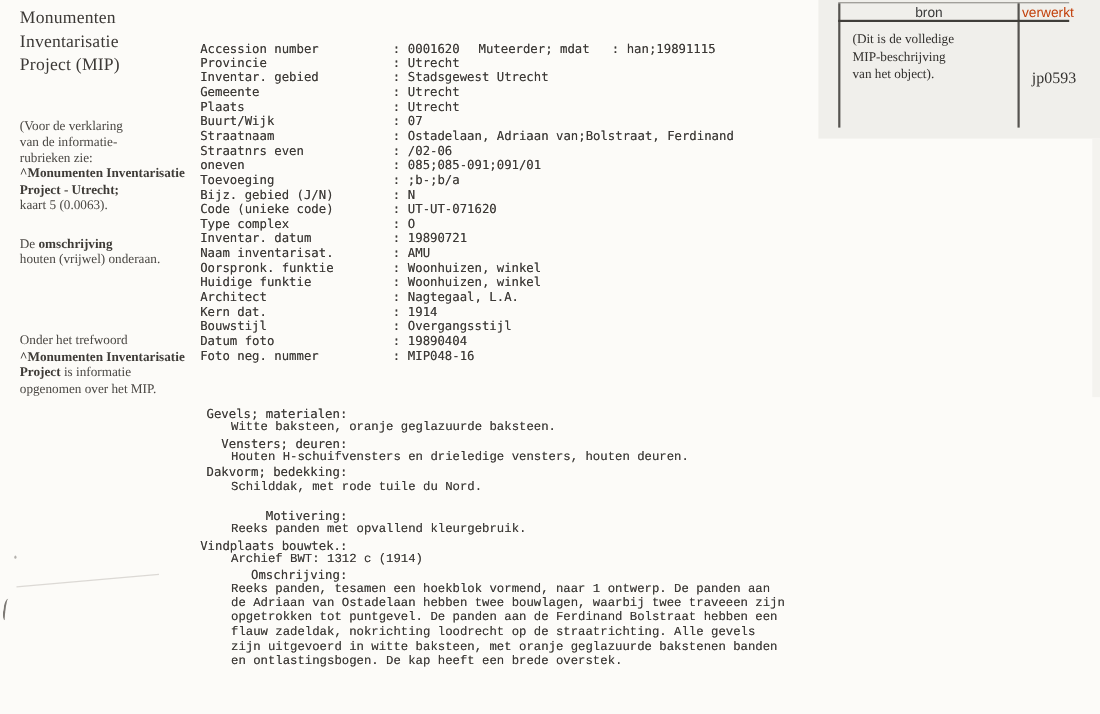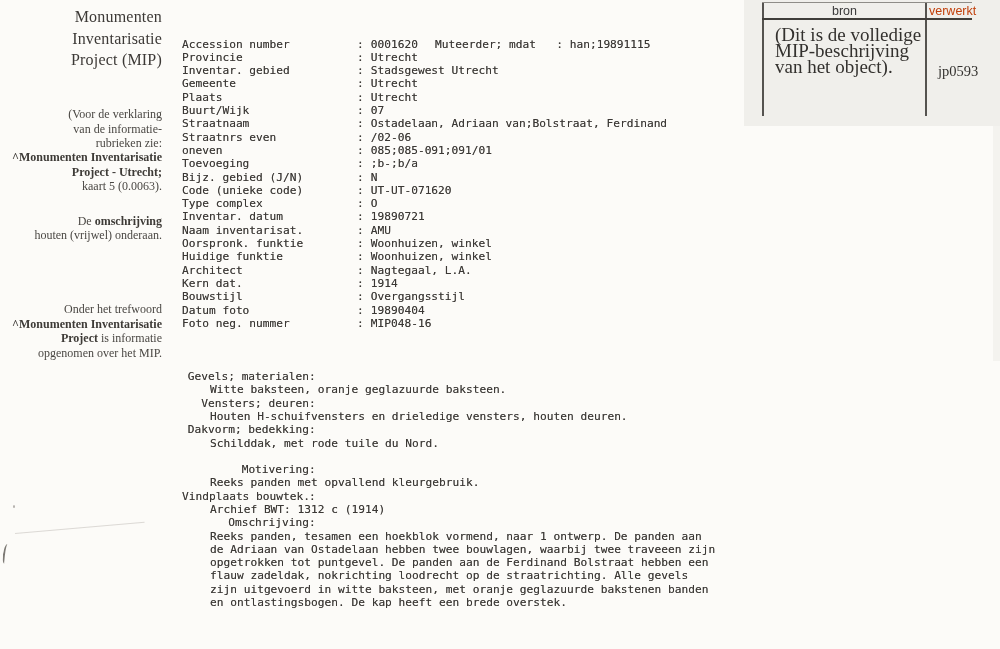--- a/index.html
+++ b/index.html
@@ -3,21 +3,21 @@
 <meta charset="utf-8">
 <style>
   html,body{margin:0;padding:0;}
   body{
     width:1000px;height:649px;overflow:hidden;position:relative;
     background:#fcfbf8;font-family:"Liberation Serif",serif;
   }
   .page{position:absolute;inset:0;}
 
   
-  .sidebar{position:absolute;left:2px;top:6px;width:160px;color:#45423e;text-align:right;}
+  .sidebar{position:absolute;left:18px;top:6px;width:160px;color:#45423e;}
   .title{font-size:16px;line-height:21.7px;font-weight:400;color:#3c3936;letter-spacing:.2px;margin:0;}
   .note{font-size:12px;line-height:14.4px;color:#4a4743;}
   .note b{font-weight:700;color:#3e3b37;}
   .note1{margin-top:36px;}
   .note2{margin-top:20px;}
   .note3{margin-top:60px;}
 
   
   .doc{
     position:absolute;left:182px;top:11px;
@@ -25,36 +25,36 @@
     font-size:11.2px;line-height:13.3px;color:#3b3835;
     white-space:pre;text-shadow:0 0 .5px rgba(59,56,53,.6);
   }
   .frow{height:13.3px;position:relative;}
   .flabel{display:inline-block;width:175px;}
   .fvalue{padding-left:7px;}
   .muteerder{position:absolute;left:253px;top:0;}
   .sections{margin-top:13.3px;}
   .section.gap{margin-top:13.3px;}
   .slabel{display:inline-block;width:127px;text-align:right;}
-  .sline{padding-left:28px;}
+  .sline{padding-left:28px;font-family:Liberation Mono, monospace;}
 
   
   .stamp-halo{position:absolute;left:744px;top:0;width:256px;height:126px;background:#f0efeb;}
   .edge-strip{position:absolute;right:0;top:126px;width:7px;height:235px;background:#f4f3ef;}
   .stamp{
     position:absolute;left:762px;top:2px;width:210px;height:113px;
     border-top:1px solid #8f8d88;font-family:"Liberation Sans",sans-serif;
   }
   .stamp-head{position:absolute;top:0;left:0;right:0;height:15px;border-bottom:2px solid #403e3a;}
   .col-left-borders{position:absolute;left:0;top:0;width:165px;height:113px;
     border-left:2px solid #55534f;border-right:2px solid #55534f;box-sizing:border-box;}
   .bron{position:absolute;top:1px;left:0;width:165px;text-align:center;font-size:12.5px;color:#3a3a3a;}
   .verwerkt{position:absolute;top:1px;left:167px;right:0;text-align:left;font-size:12.5px;color:#c2410c;}
   .stamp-note{position:absolute;left:13px;top:24px;font-family:"Liberation Serif",serif;
-    font-size:19px;line-height:16px;color:#33312e;}
+    font-size:12px;line-height:16px;color:#33312e;}
   .stamp-code{position:absolute;left:176px;top:60px;font-family:"Liberation Serif",serif;
     font-size:14.5px;color:#33312e;}
 
   
   .mark1{position:absolute;left:3px;top:544px;width:4px;height:20px;
     border-left:2px solid rgba(70,65,60,.7);border-radius:60% 0 0 40%;transform:rotate(6deg);}
   .speck{position:absolute;left:13px;top:505px;width:2px;height:3px;background:rgba(90,85,80,.45);border-radius:50%;}
   .scratch{position:absolute;left:15px;top:533px;width:130px;height:1px;
     background:rgba(160,155,148,.35);transform:rotate(-5deg);transform-origin:left center;}
 </style>

